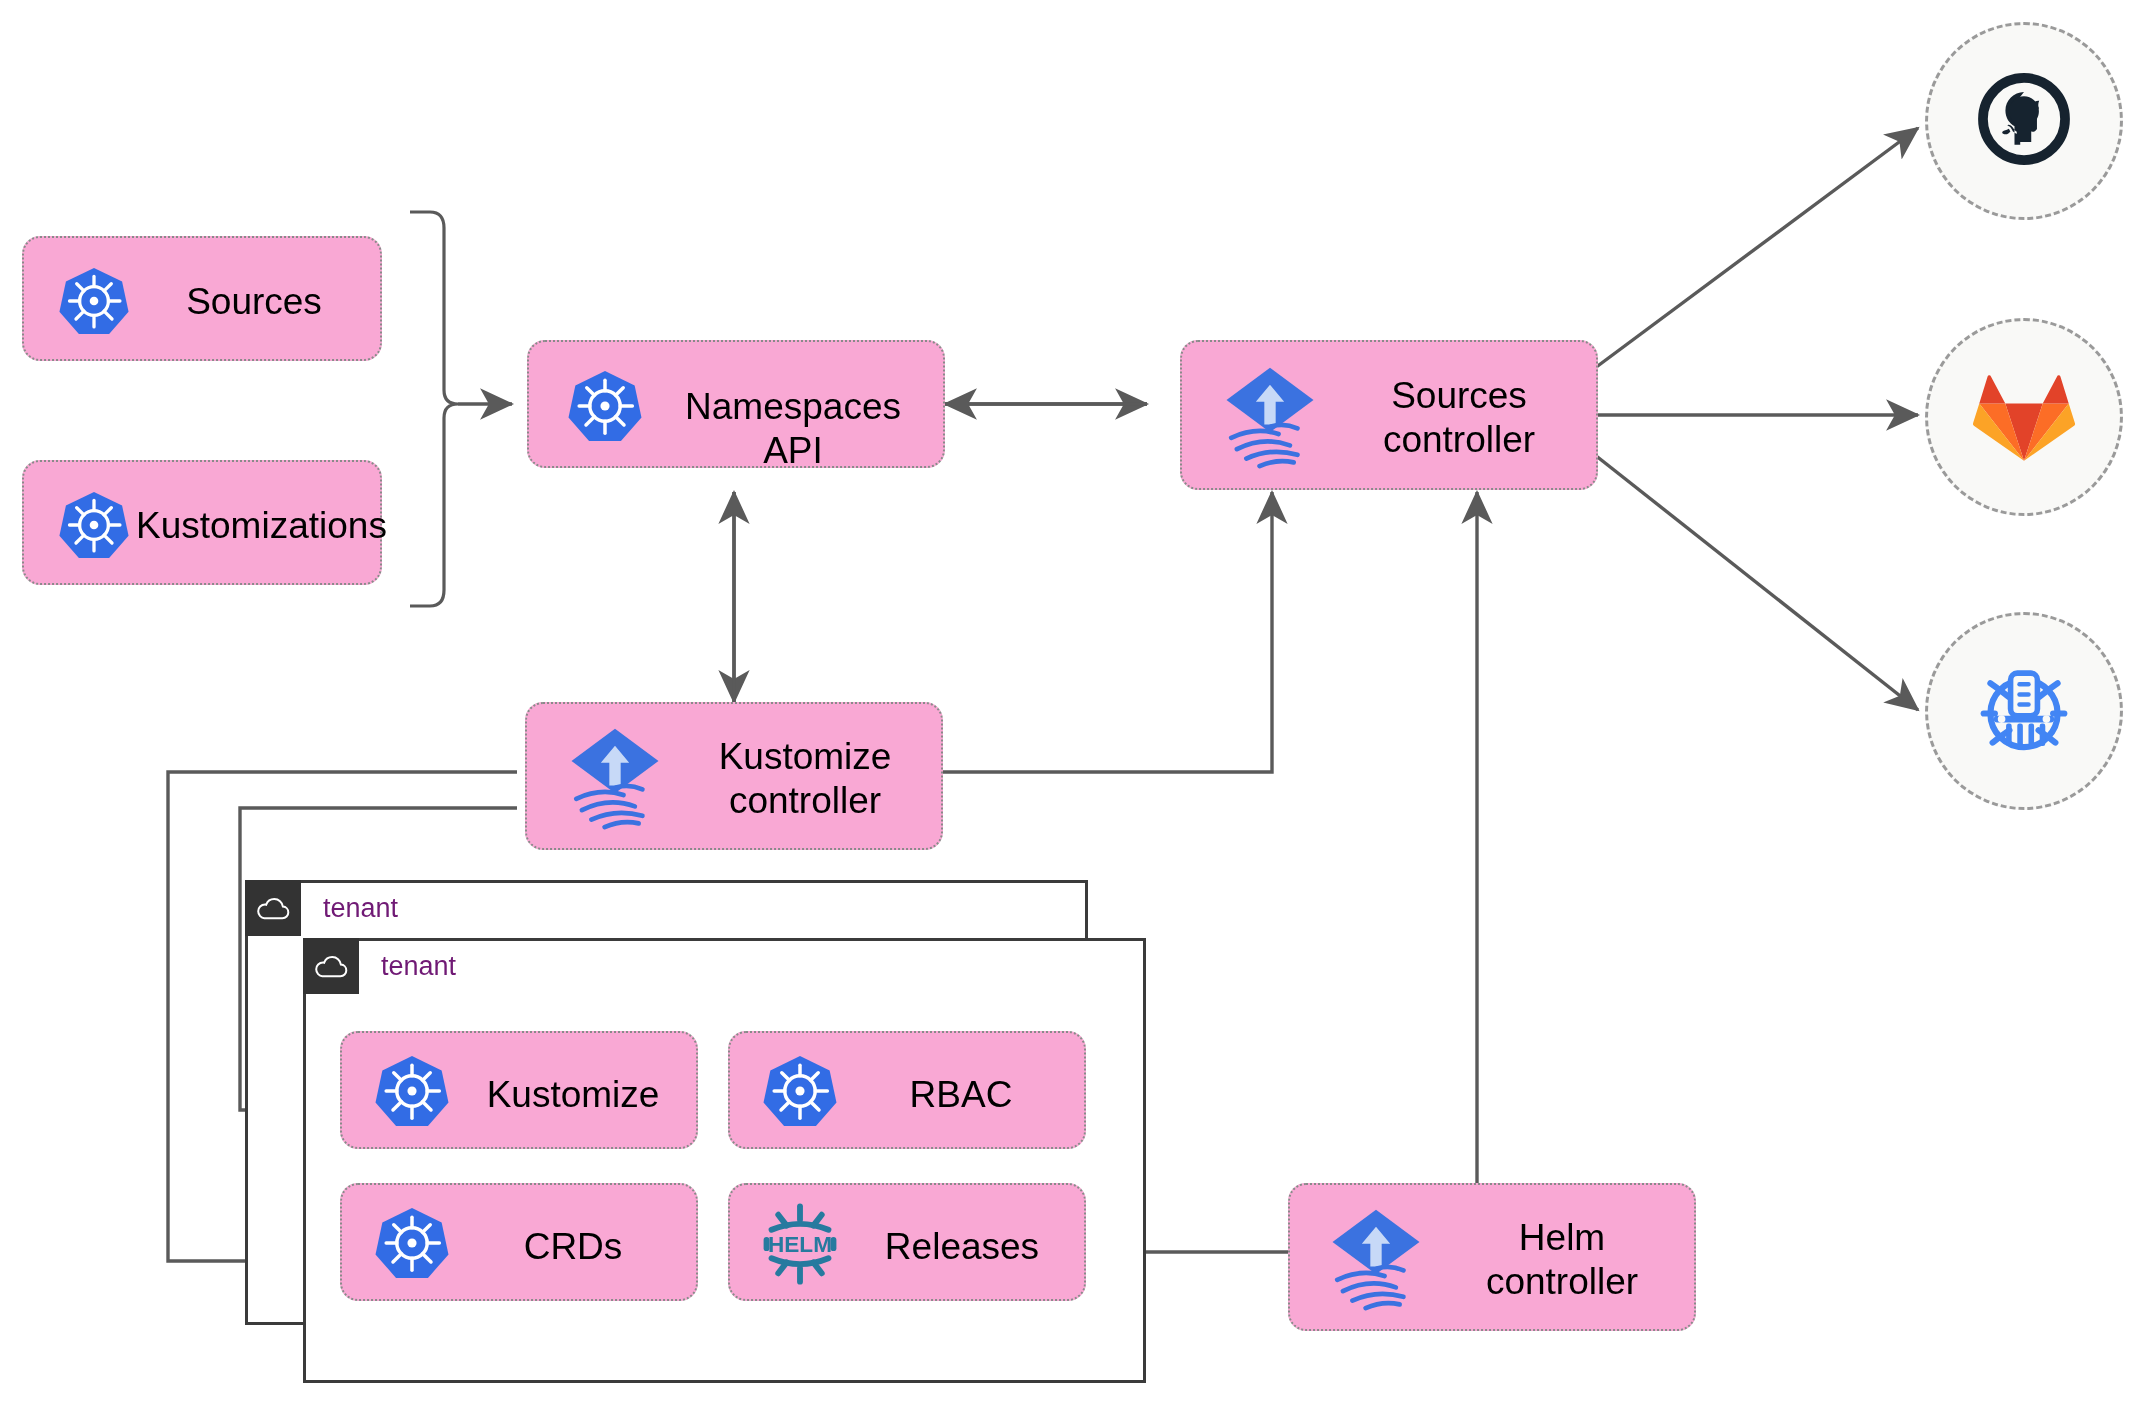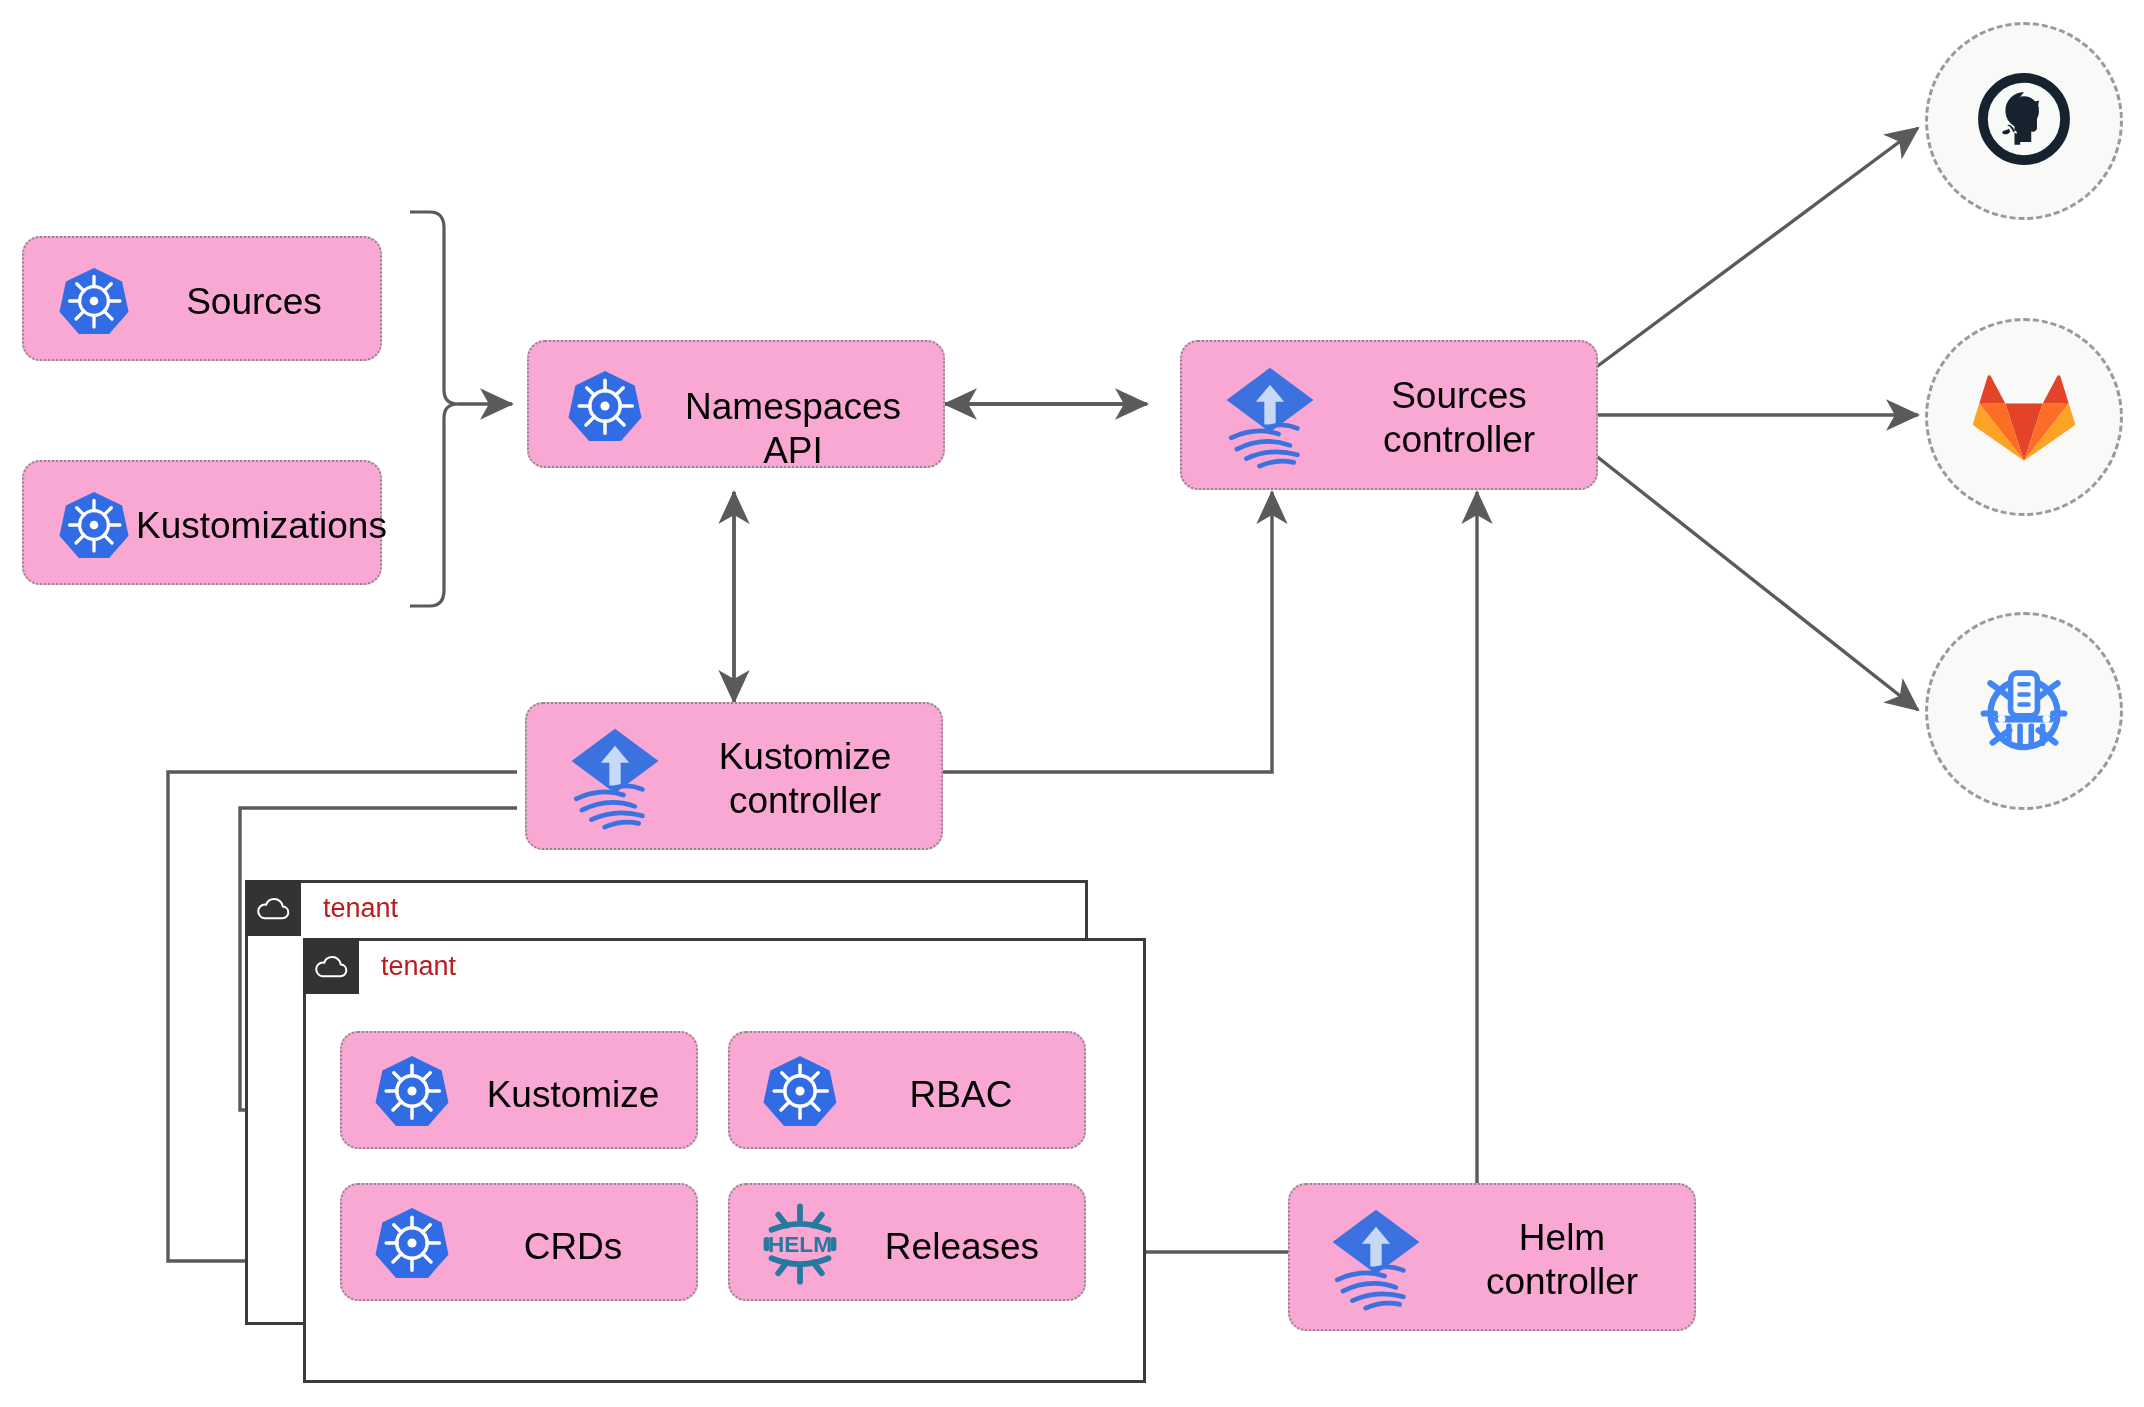--- a/index.html
+++ b/index.html
@@ -86,21 +86,21 @@
     width: 56px;
     height: 56px;
     background: #333333;
     display: flex;
     align-items: center;
     justify-content: center;
     flex: 0 0 auto;
   }
   .tenant-name {
     font-size: 27px;
-    color: #b91c1c;
+    color: #701a75;
     padding-left: 22px;
     white-space: nowrap;
   }
   .tenant-inner-wrap { z-index: 5; }
 </style>
 </head>
 <body>
 
 <div id="diagram">
 

